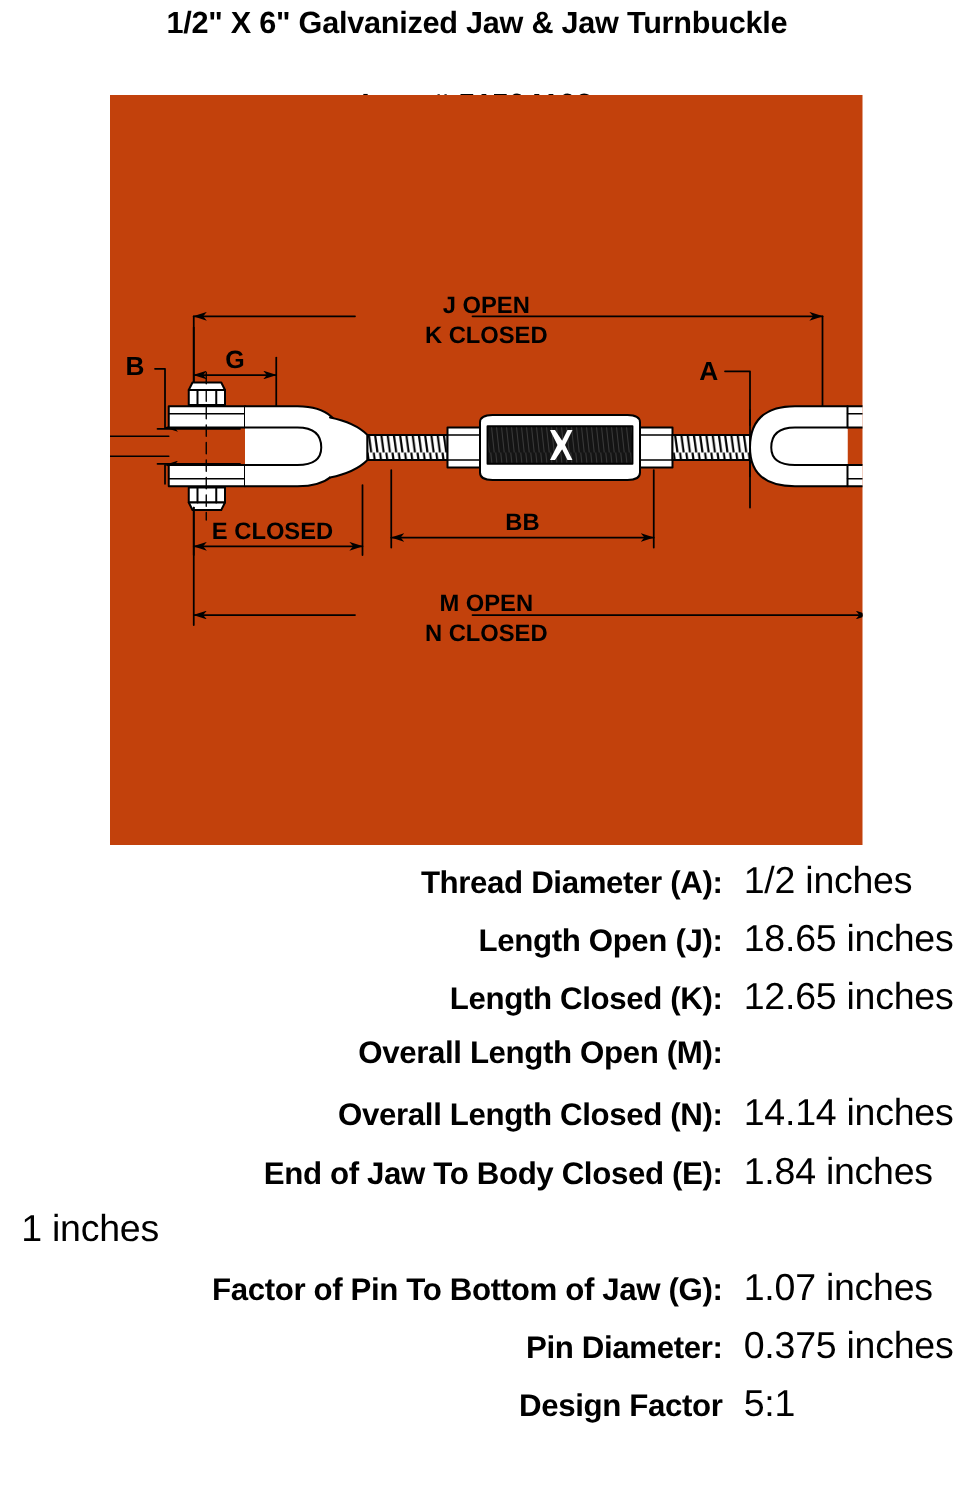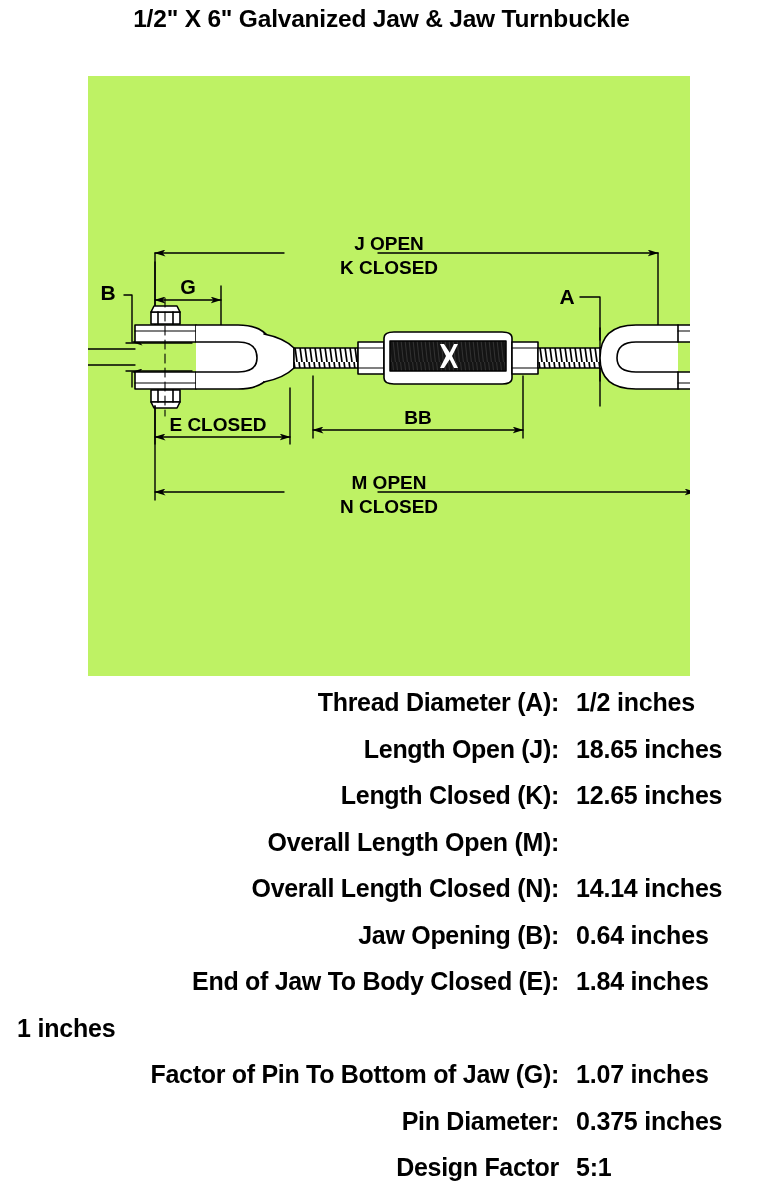--- a/index.html
+++ b/index.html
@@ -38,21 +38,21 @@
     margin-top: 36px;
   }
 
   
   #diagram-panel {
     position: absolute;
     left: 88px;
     top: 76px;
     width: 602px;
     height: 600px;
-    background: #bef264;
+    background: #c2410c;
   }
   #diagram-svg {
     position: absolute;
     left: 0;
     top: 0;
   }
 
   
   #spec-table {
     position: absolute;
@@ -65,25 +65,26 @@
     align-items: baseline;
     height: 46.5px;
   }
   .spec-label {
     width: 559px;
     text-align: right;
     font-size: 25px;
     font-weight: bold;
     letter-spacing: -0.3px;
     white-space: nowrap;
+    margin-left: 19px;
   }
   .spec-value {
     padding-left: 17px;
-    font-size: 25px;
-    font-weight: bold;
+    font-size: 30px;
+    font-weight: normal;
     letter-spacing: -0.2px;
     white-space: nowrap;
   }
 </style>
 </head>
 <body>
 
 <div id="title-block">
   <div id="product-title">1/2" X 6" Galvanized Jaw &amp; Jaw Turnbuckle</div>
   <div id="item-number">Item #:51504103</div>
@@ -291,24 +292,20 @@
     <div class="spec-value">12.65 inches</div>
   </div>
   <div class="spec-row">
     <div class="spec-label">Overall Length Open (M):</div>
   </div>
   <div class="spec-row">
     <div class="spec-label">Overall Length Closed (N):</div>
     <div class="spec-value">14.14 inches</div>
   </div>
   <div class="spec-row">
-    <div class="spec-label">Jaw Opening (B):</div>
-    <div class="spec-value">0.64 inches</div>
-  </div>
-  <div class="spec-row">
     <div class="spec-label">End of Jaw To Body Closed (E):</div>
     <div class="spec-value">1.84 inches</div>
   </div>
   <div class="spec-row">
     <div class="spec-value">1 inches</div>
   </div>
   <div class="spec-row">
     <div class="spec-label">Factor of Pin To Bottom of Jaw (G):</div>
     <div class="spec-value">1.07 inches</div>
   </div>

